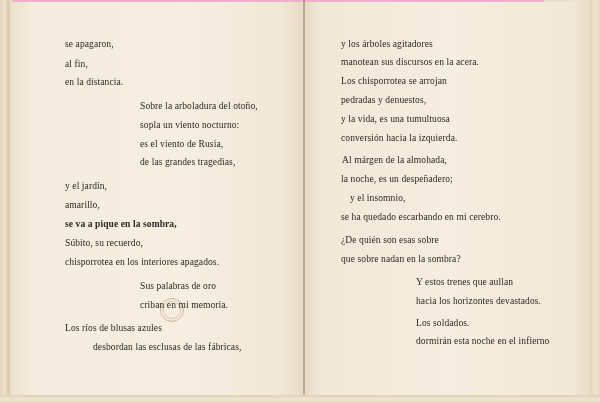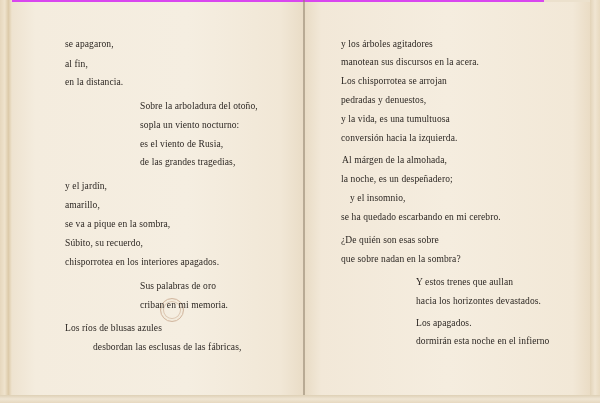--- a/index.html
+++ b/index.html
@@ -4,21 +4,21 @@
   <style>
     html, body { margin: 0; padding: 0; }
     body {
       width: 600px; height: 403px; overflow: hidden;
       background: #ece1cd;
       position: relative;
       font-family: "Liberation Serif", "DejaVu Serif", serif;
     }
     .spread {
       position: absolute; left: 0; top: 0; width: 544px; height: 403px;
-      background: #d946ef;
+      background: #f9a8d4;
       text-align: right;
     }
     .page {
       position: absolute; top: 2px; height: 393px;
       background: #f3ebdc;
     }
     .page.left {
       left: 12px; width: 292px;
       background: linear-gradient(to right, #eee3d0 0%, #f4ecde 8%, #f5eee1 60%, #f1e7d6 92%, #e9dcc6 100%);
       border-right: 1px solid #d9c9ad;
@@ -73,21 +73,21 @@
   <div id="left-lines">
       <div class="line" style="left: 65px; top: 39px;">se apagaron,</div>
       <div class="line" style="left: 65px; top: 59px;">al fin,</div>
       <div class="line" style="left: 65px; top: 77px;">en la distancia.</div>
       <div class="line" style="left: 140px; top: 101px;">Sobre la arboladura del otoño,</div>
       <div class="line" style="left: 140px; top: 120px;">sopla un viento nocturno:</div>
       <div class="line" style="left: 140px; top: 139px;">es el viento de Rusia,</div>
       <div class="line" style="left: 140px; top: 157px;">de las grandes tragedias,</div>
       <div class="line" style="left: 65px; top: 181px;">y el jardín,</div>
       <div class="line" style="left: 65px; top: 200px;">amarillo,</div>
-      <div class="line" style="left: 65px; top: 219px;">se va a pique en la sombra,</div>
+      <div class="line" style="left: 65px; top: 219px; font-weight: bold;">se va a pique en la sombra,</div>
       <div class="line" style="left: 65px; top: 238px;">Súbito, su recuerdo,</div>
       <div class="line" style="left: 65px; top: 257px;">chisporrotea en los interiores apagados.</div>
       <div class="line" style="left: 140px; top: 281px;">Sus palabras de oro</div>
       <div class="line" style="left: 140px; top: 300px;">criban en mi memoria.</div>
       <div class="line" style="left: 65px; top: 323px;">Los ríos de blusas azules</div>
       <div class="line" style="left: 65px; top: 342px; padding-left: 28px;">desbordan las esclusas de las fábricas,</div>
     </div>
   <div id="right-lines">
       <div class="line" style="left: 341px; top: 39px;">y los árboles agitadores</div>
       <div class="line" style="left: 341px; top: 57px;">manotean sus discursos en la acera.</div>
@@ -96,16 +96,16 @@
       <div class="line" style="left: 341px; top: 114px;">y la vida, es una tumultuosa</div>
       <div class="line" style="left: 341px; top: 133px;">conversión hacia la izquierda.</div>
       <div class="line" style="left: 342px; top: 155px;">Al márgen de la almohada,</div>
       <div class="line" style="left: 341px; top: 174px;">la noche, es un despeñadero;</div>
       <div class="line" style="left: 341px; top: 193px; margin-left: 9px;">y el insomnio,</div>
       <div class="line" style="left: 341px; top: 212px;">se ha quedado escarbando en mi cerebro.</div>
       <div class="line" style="left: 341px; top: 235px;">¿De quién son esas sobre</div>
       <div class="line" style="left: 341px; top: 254px;">que sobre nadan en la sombra?</div>
       <div class="line" style="left: 416px; top: 277px;">Y estos trenes que aullan</div>
       <div class="line" style="left: 416px; top: 296px;">hacia los horizontes devastados.</div>
-      <div class="line" style="left: 416px; top: 318px;">Los apagados.</div>
+      <div class="line" style="left: 416px; top: 318px;">Los soldados.</div>
       <div class="line" style="left: 416px; top: 336px;">dormirán esta noche en el infierno</div>
     </div>
 </div>
 
 </body></html>

